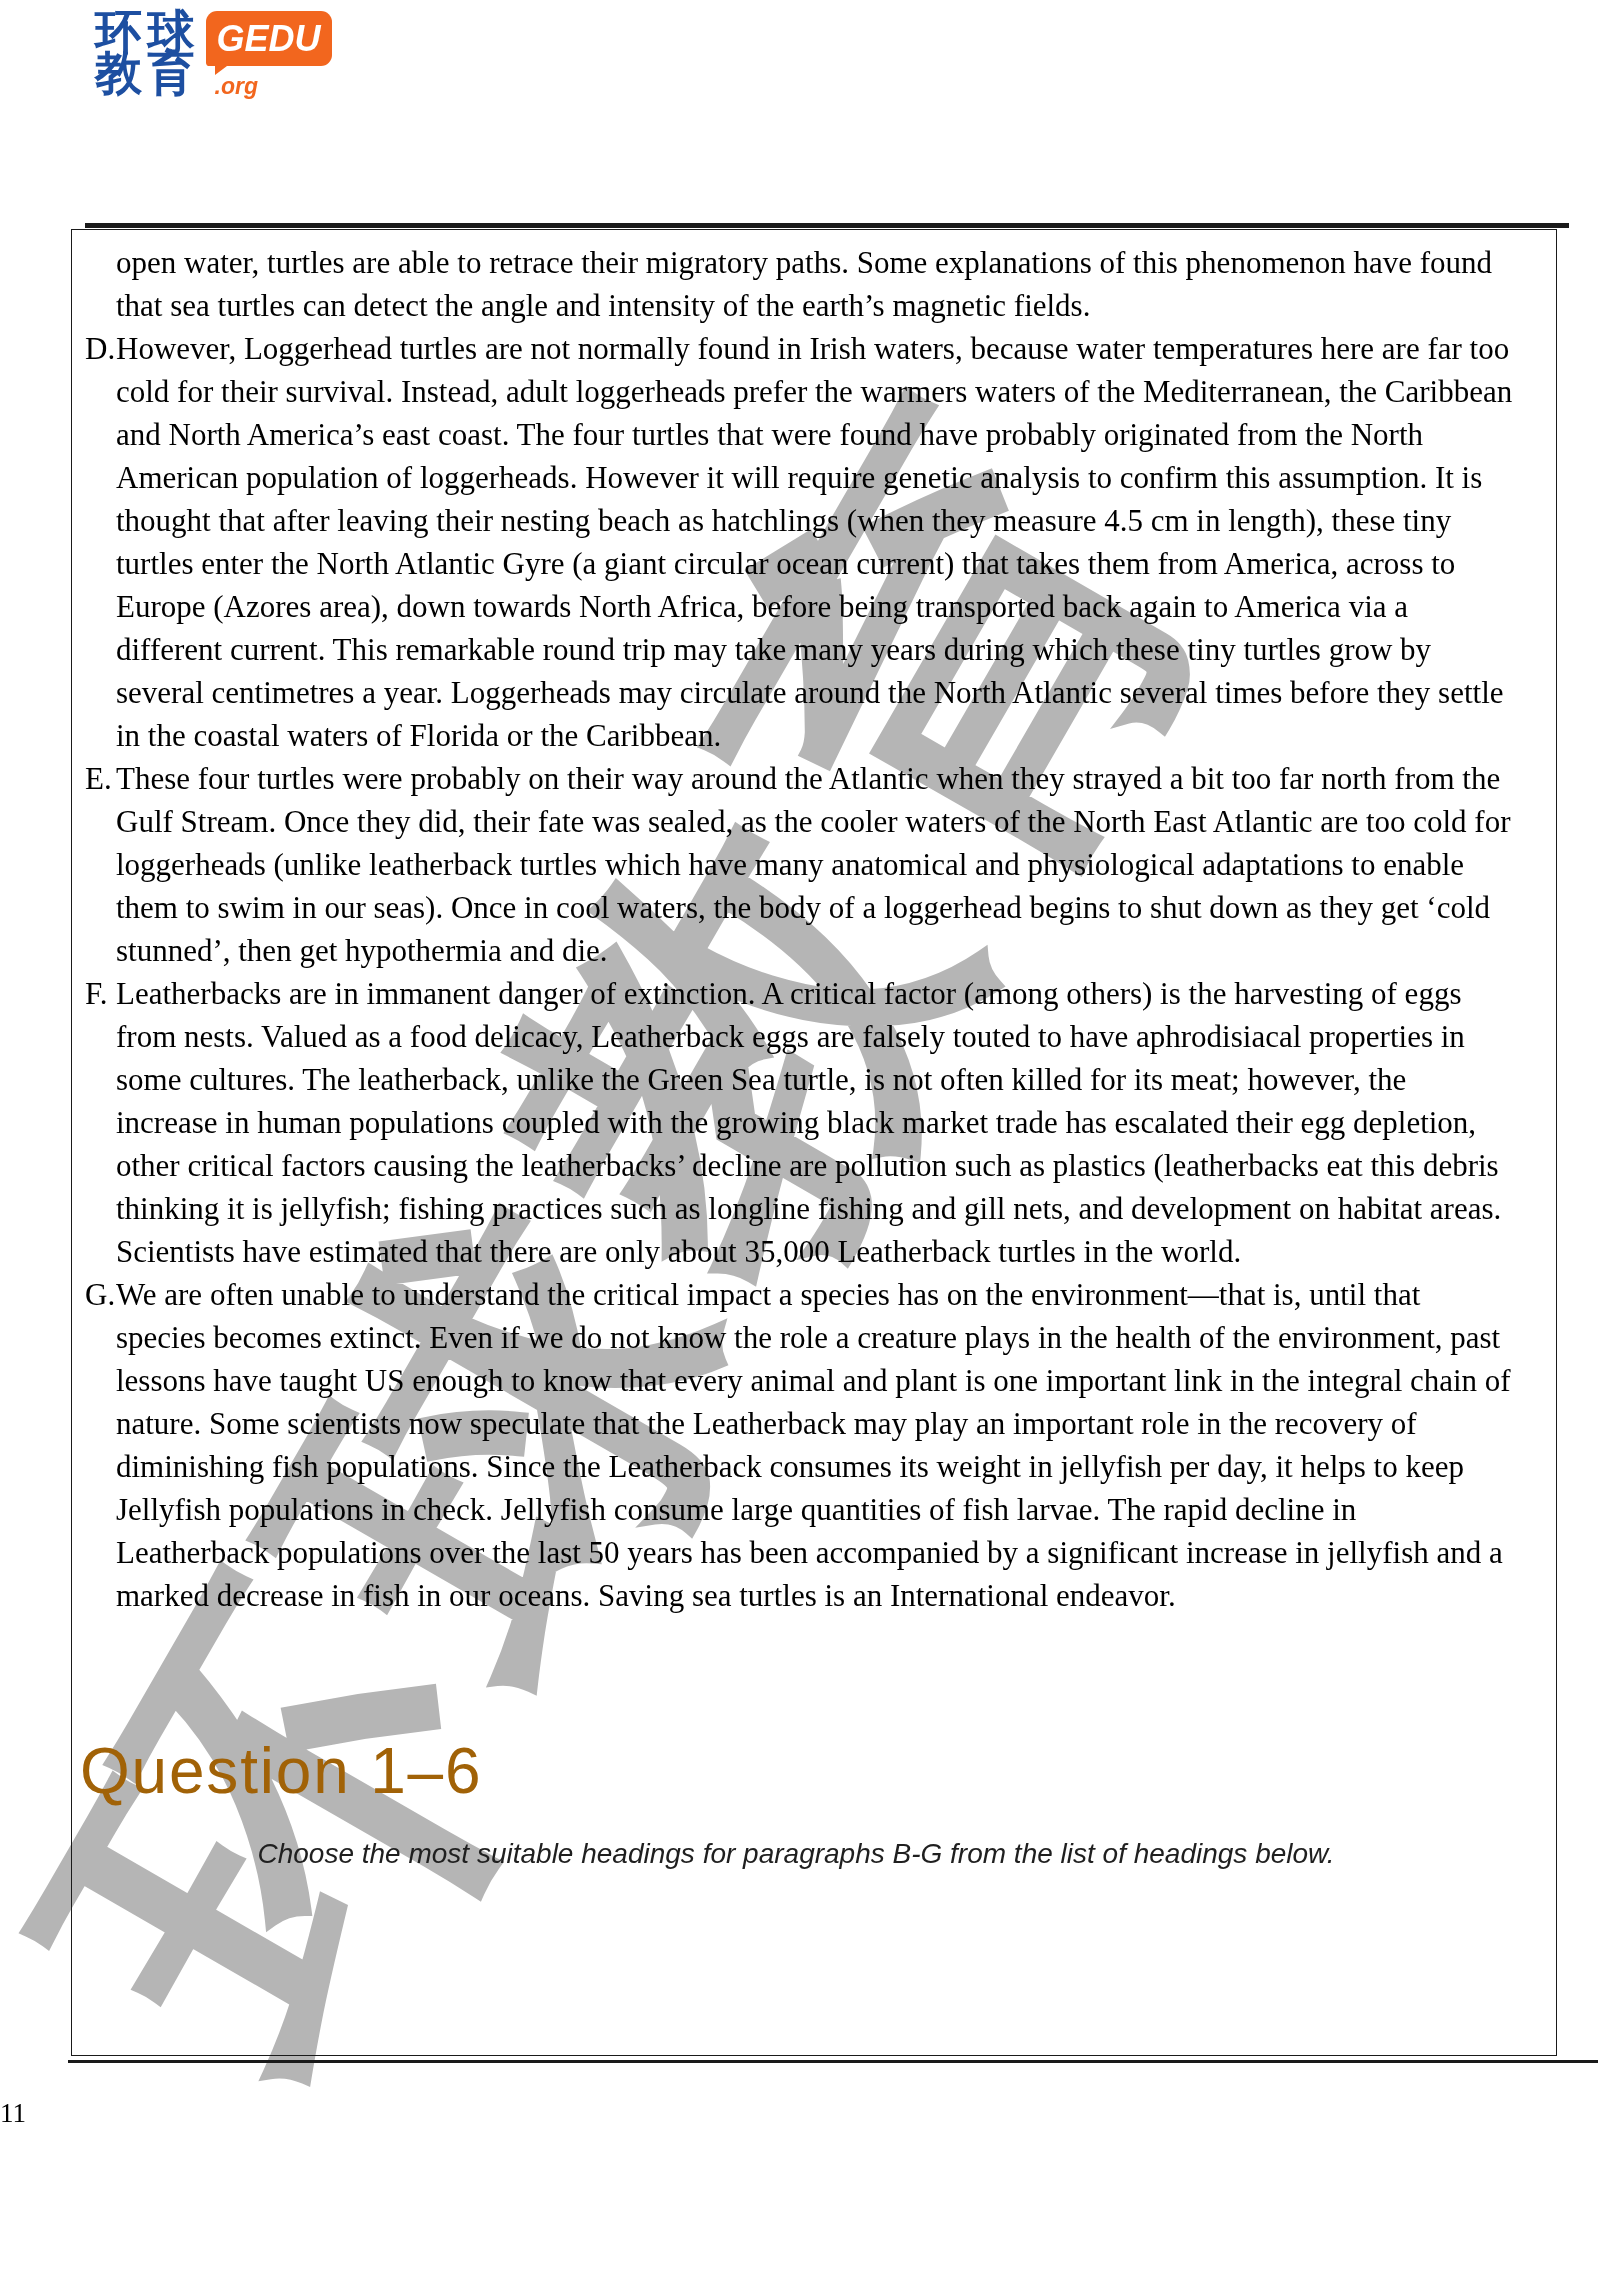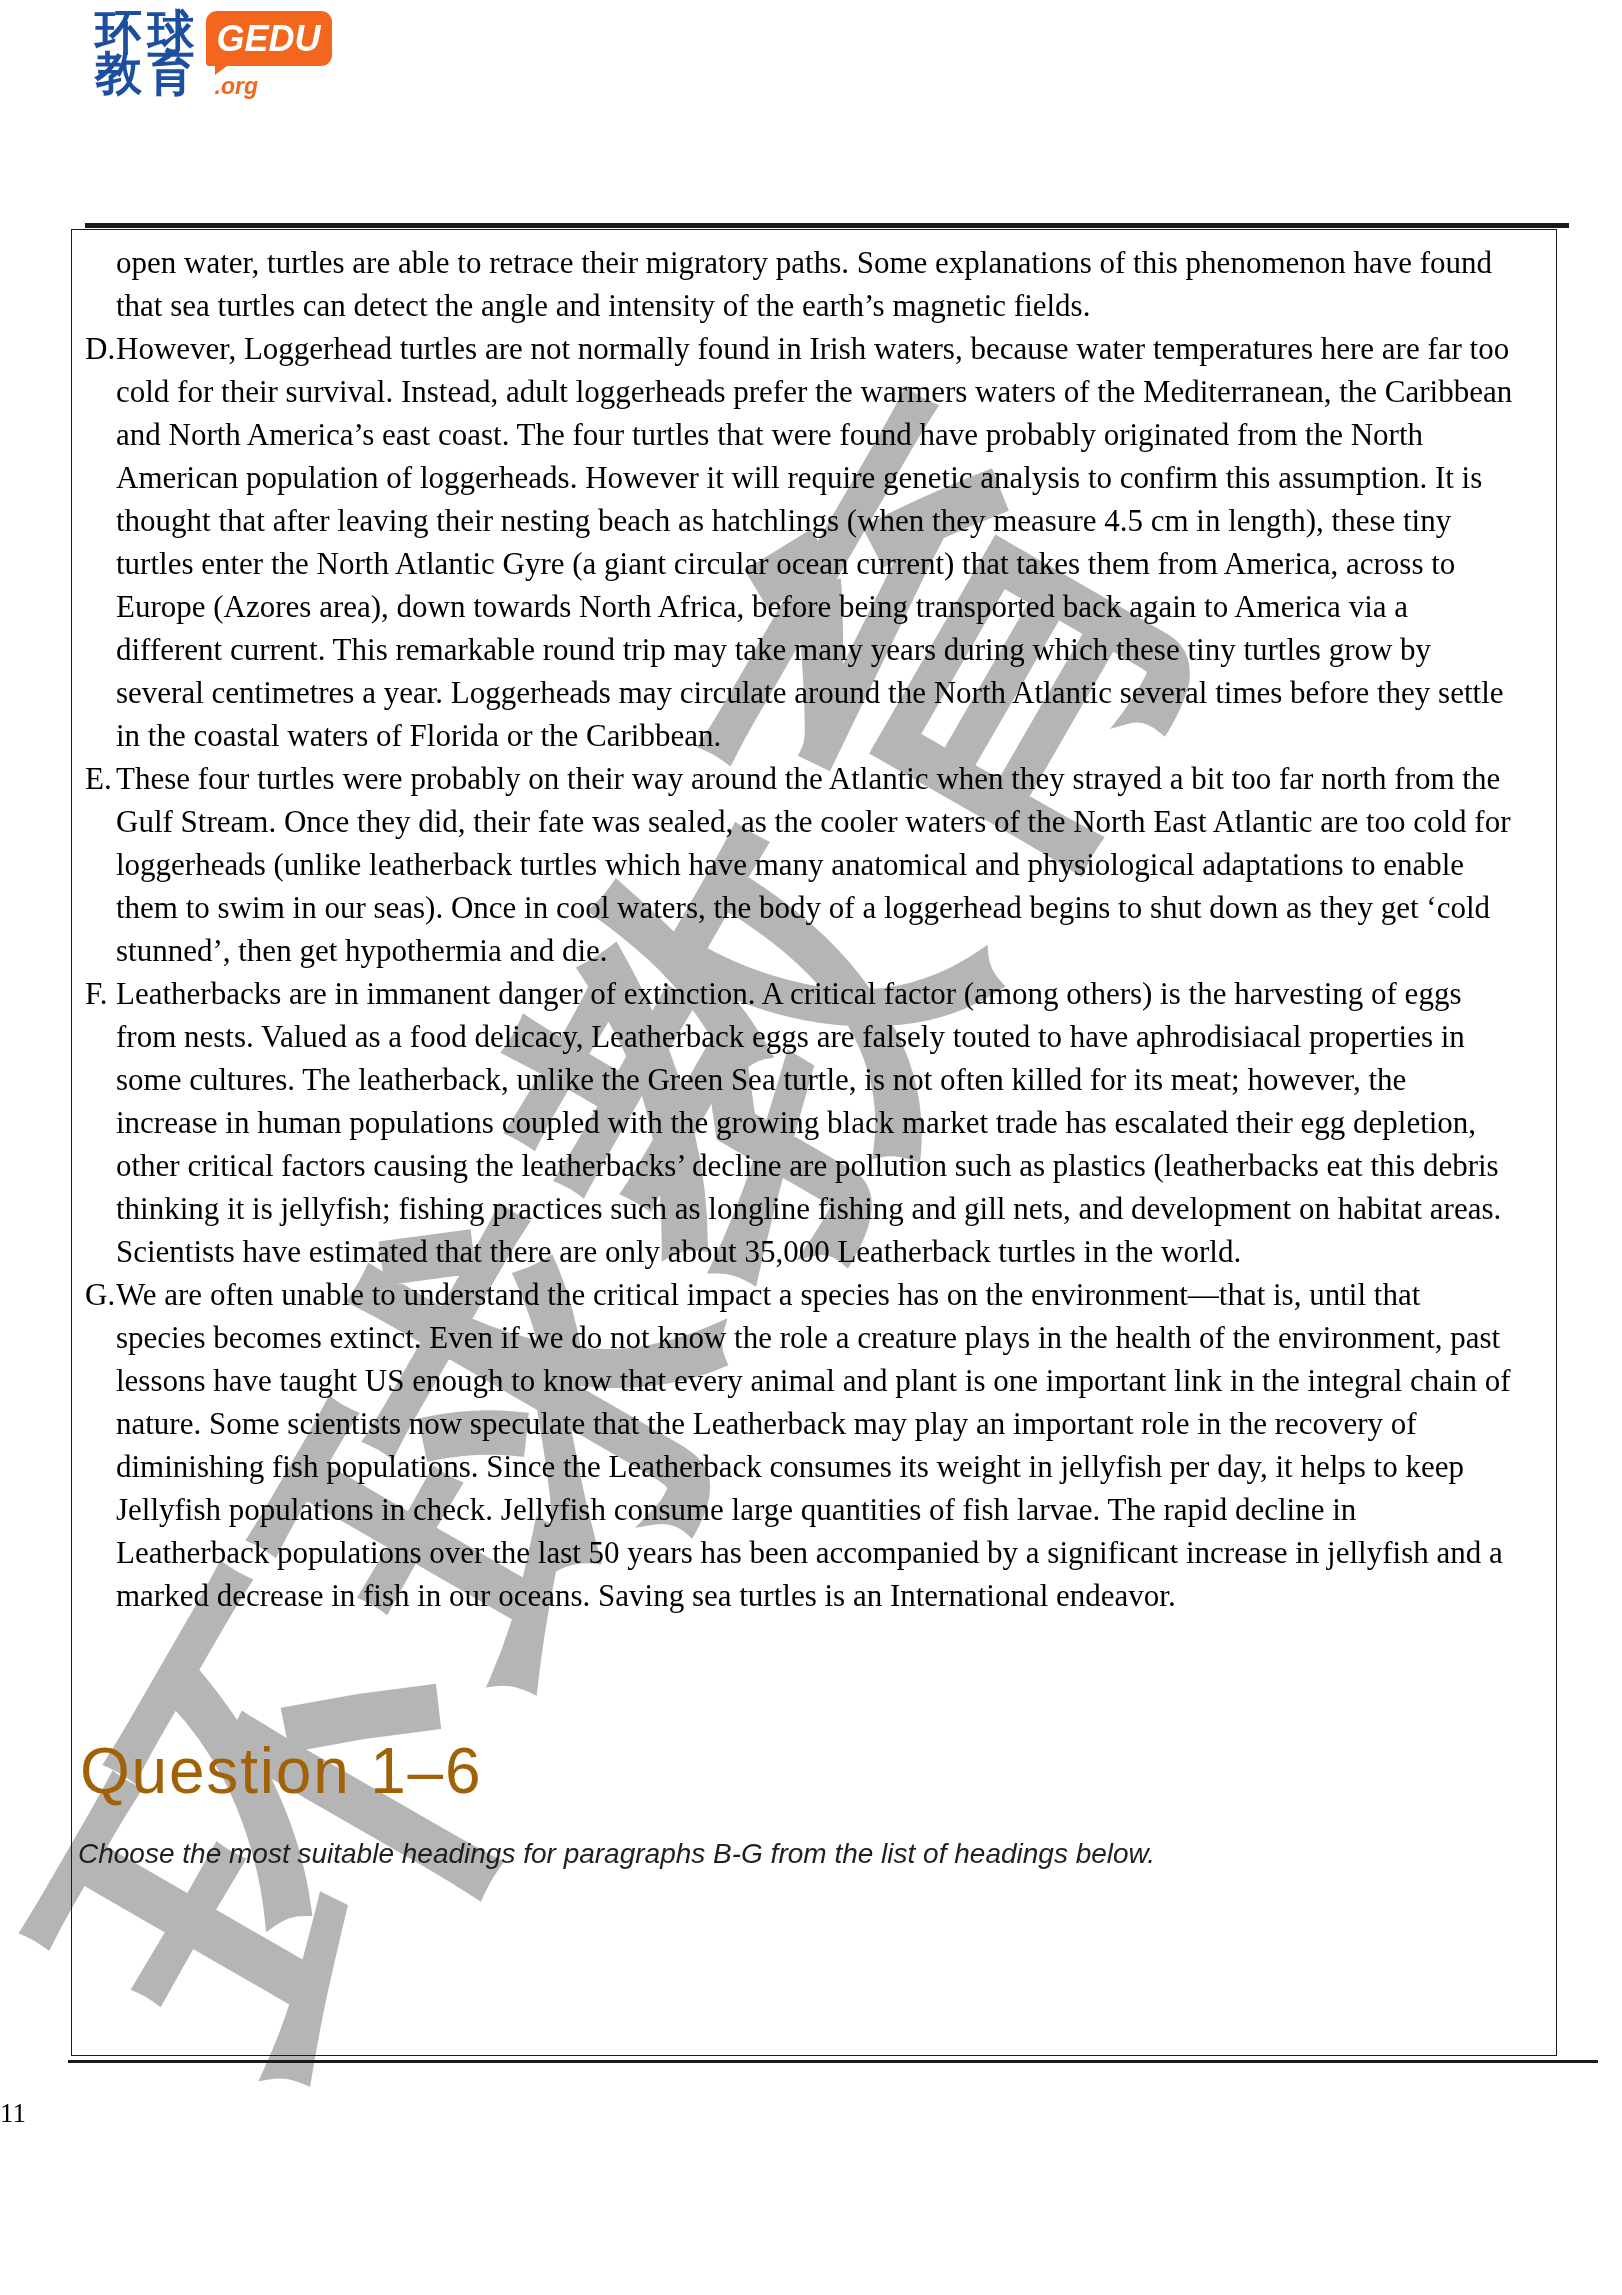--- a/index.html
+++ b/index.html
@@ -90,20 +90,21 @@
     letter-spacing: 1.8px;
     color: #a16207;
     margin: 125px 0 0 -36px;
   }
   .instruction {
     font-family: "Liberation Sans", sans-serif;
     font-style: italic;
     font-size: 28px; line-height: 35px;
     color: #1f1f1f;
     margin: 36px 0 0 -38px;
+    text-align: center;
   }
 
   
   .page-number {
     position: absolute; left: 0; right: 0; top: 2098px;
     text-align: left;
     font-size: 27px;
     z-index: 1;
   }
 </style>

